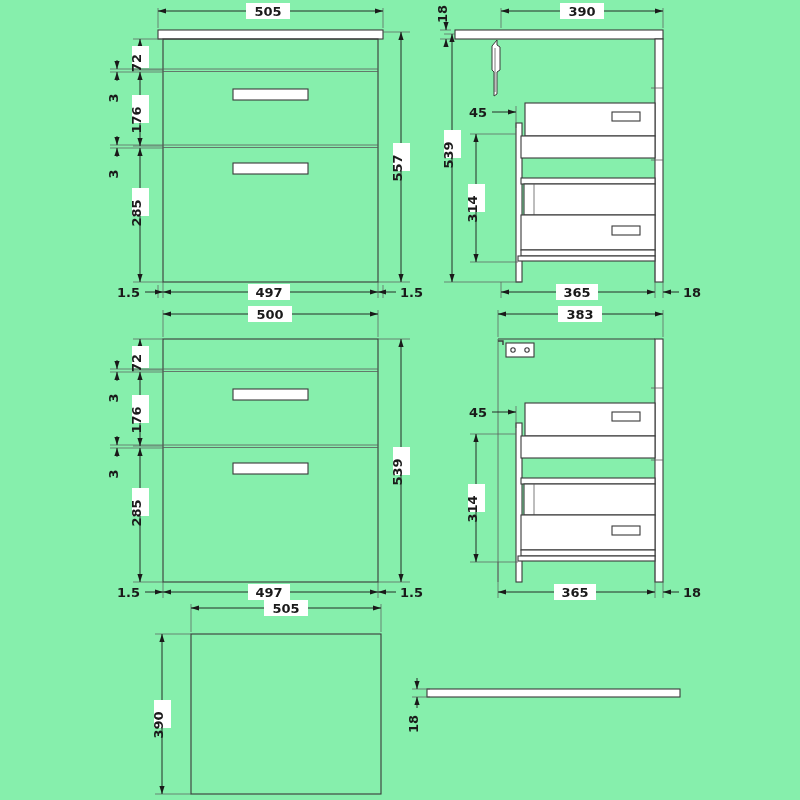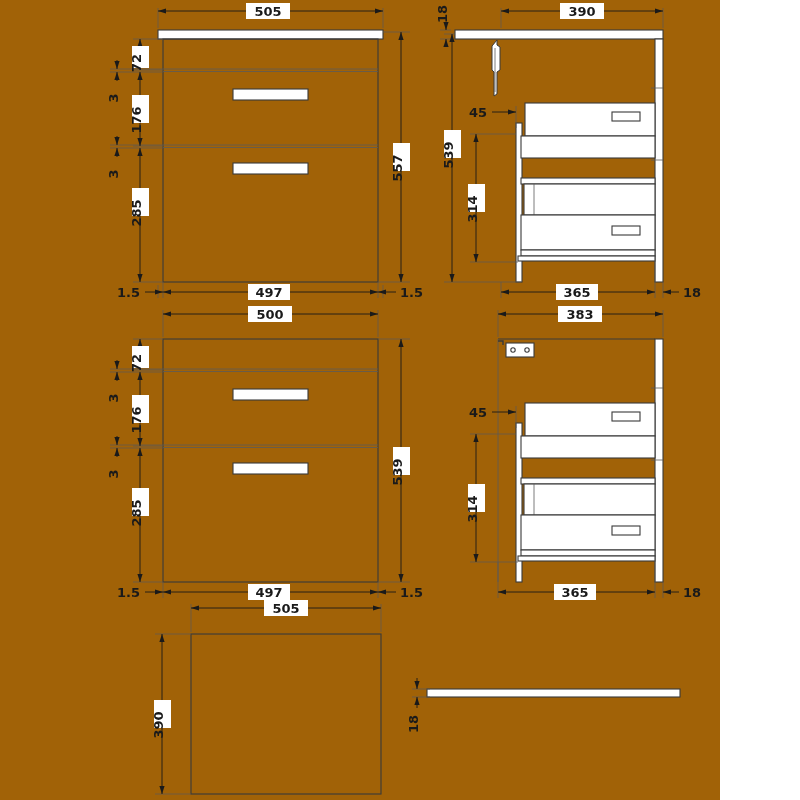--- a/index.html
+++ b/index.html
@@ -5,23 +5,23 @@
   html, body {
     margin: 0;
     padding: 0;
     background: #ffffff;
   }
   body {
     font-family: "DejaVu Sans", "Liberation Sans", sans-serif;
   }
   #sheet {
     position: relative;
-    width: 720px;
+    width: 800px;
     height: 800px;
-    background: #a16207;
+    background: #86efac;
     overflow: hidden;
     text-align: right;
   }
   #sheet svg {
     display: block;
   }
   text.dim {
     font-family: "DejaVu Sans", "Liberation Sans", sans-serif;
     font-size: 13px;
     font-weight: bold;

